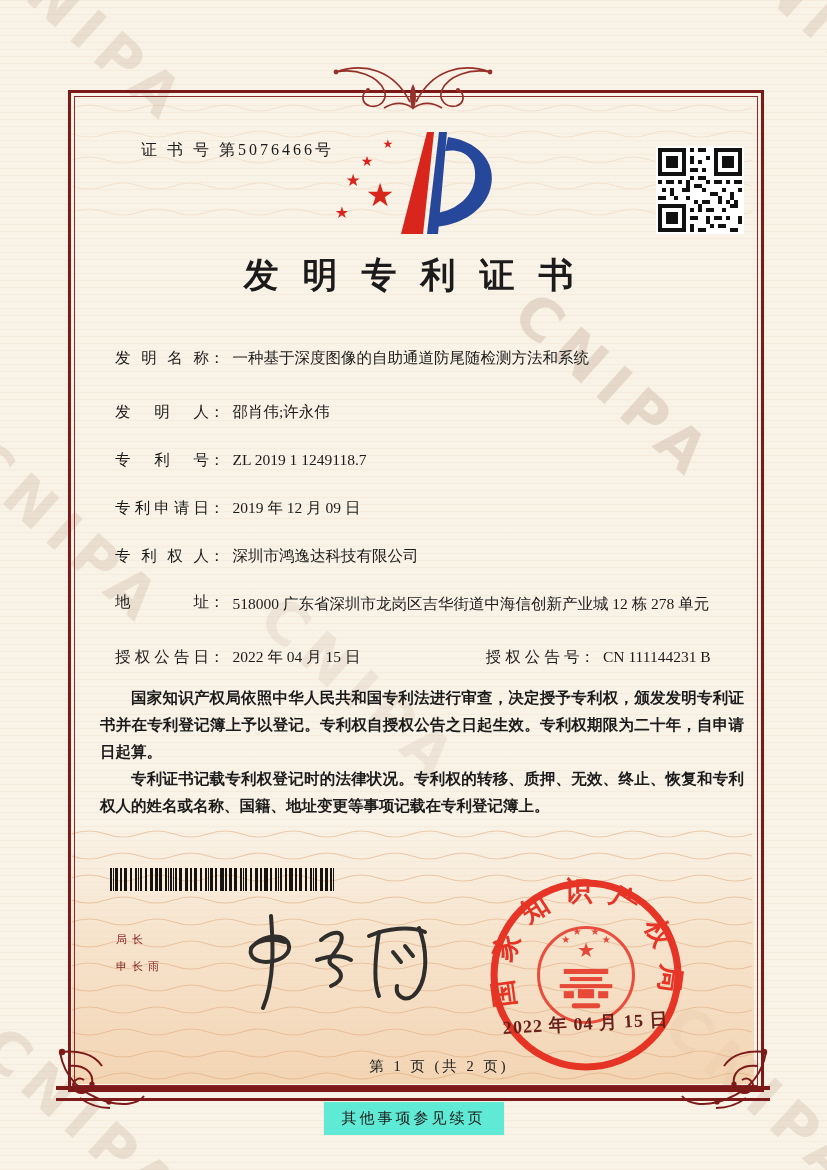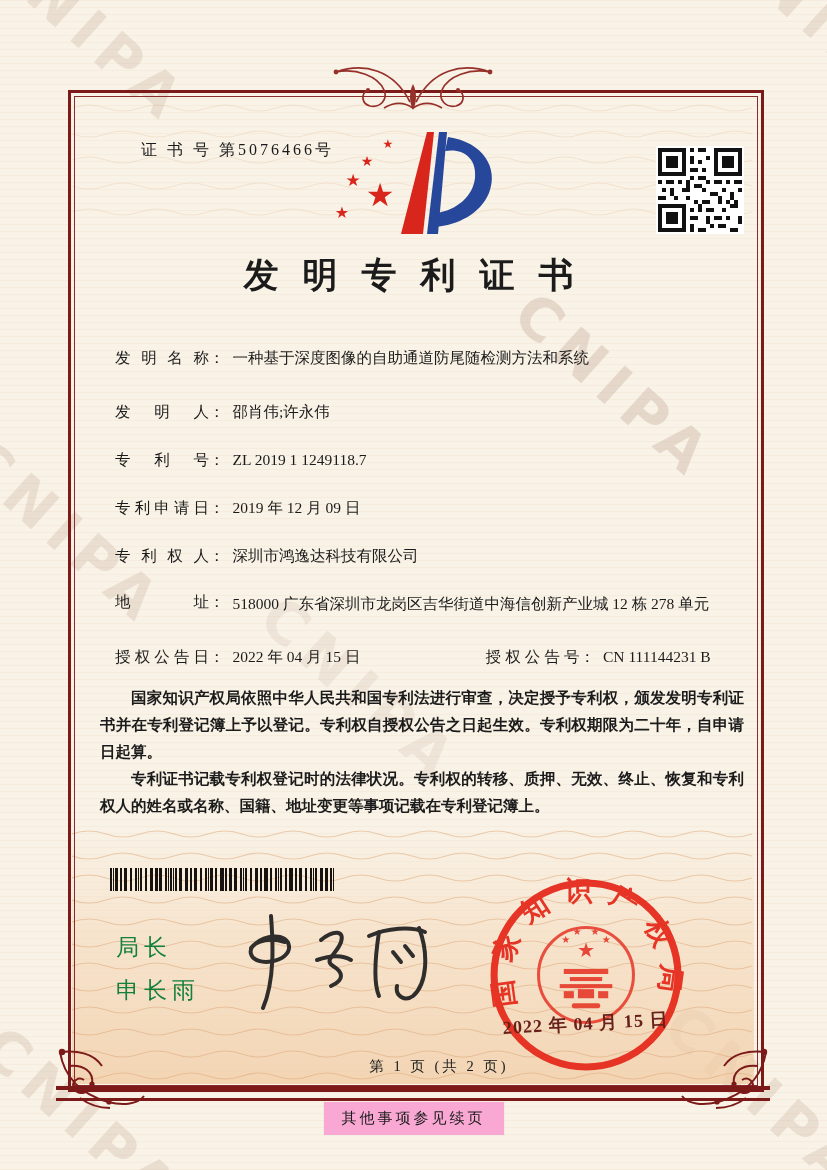--- a/index.html
+++ b/index.html
@@ -33,27 +33,27 @@
   .body-text{position:absolute;left:100px;top:684px;width:644px;}
   .body-text p{margin:0;font-size:15.5px;line-height:27px;text-indent:2em;text-align:justify;font-weight:bold;}
   
   .barcode{position:absolute;left:110px;top:868px;width:224px;height:23px;
      background-image:
        repeating-linear-gradient(90deg,#15120f 0 2px,rgba(0,0,0,0) 2px 5px),
        repeating-linear-gradient(90deg,#15120f 0 1px,rgba(0,0,0,0) 1px 7px),
        repeating-linear-gradient(90deg,rgba(0,0,0,0) 0 3px,#15120f 3px 4px,rgba(0,0,0,0) 4px 11px);}
   
   .signer{position:absolute;left:116px;top:932px;
-     font-family:"Liberation Sans","DejaVu Sans",sans-serif;font-size:23px;letter-spacing:5px;color:#15803d;}
+     font-family:"Liberation Sans","DejaVu Sans",sans-serif;font-size:11px;letter-spacing:5px;color:#7f1d1d;}
   .signer div{margin-bottom:12px;}
   
   .page-num{position:absolute;left:68px;width:742px;top:1057px;text-align:center;
      font-size:14.5px;letter-spacing:3px;}
   .cont-note{position:absolute;left:50%;transform:translateX(-50%);top:1102px;
-     background:#f9a8d4;padding:7px 18px;font-size:15px;letter-spacing:3px;box-shadow:0 0 0 1px rgba(0,0,0,0.02);}
+     background:#5eead4;padding:7px 18px;font-size:15px;letter-spacing:3px;box-shadow:0 0 0 1px rgba(0,0,0,0.02);}
   svg{display:block;}
 </style>
 </head>
 <body>
 
 <div class="page">
 
   <div class="wm" style="left:-34px;top:-4px;">CNIPA</div>
   <div class="wm" style="left:698px;top:-14px;">CNIPA</div>
   <div class="wm" style="left:492px;top:352px;color:rgba(178,148,126,.27);">CNIPA</div>

